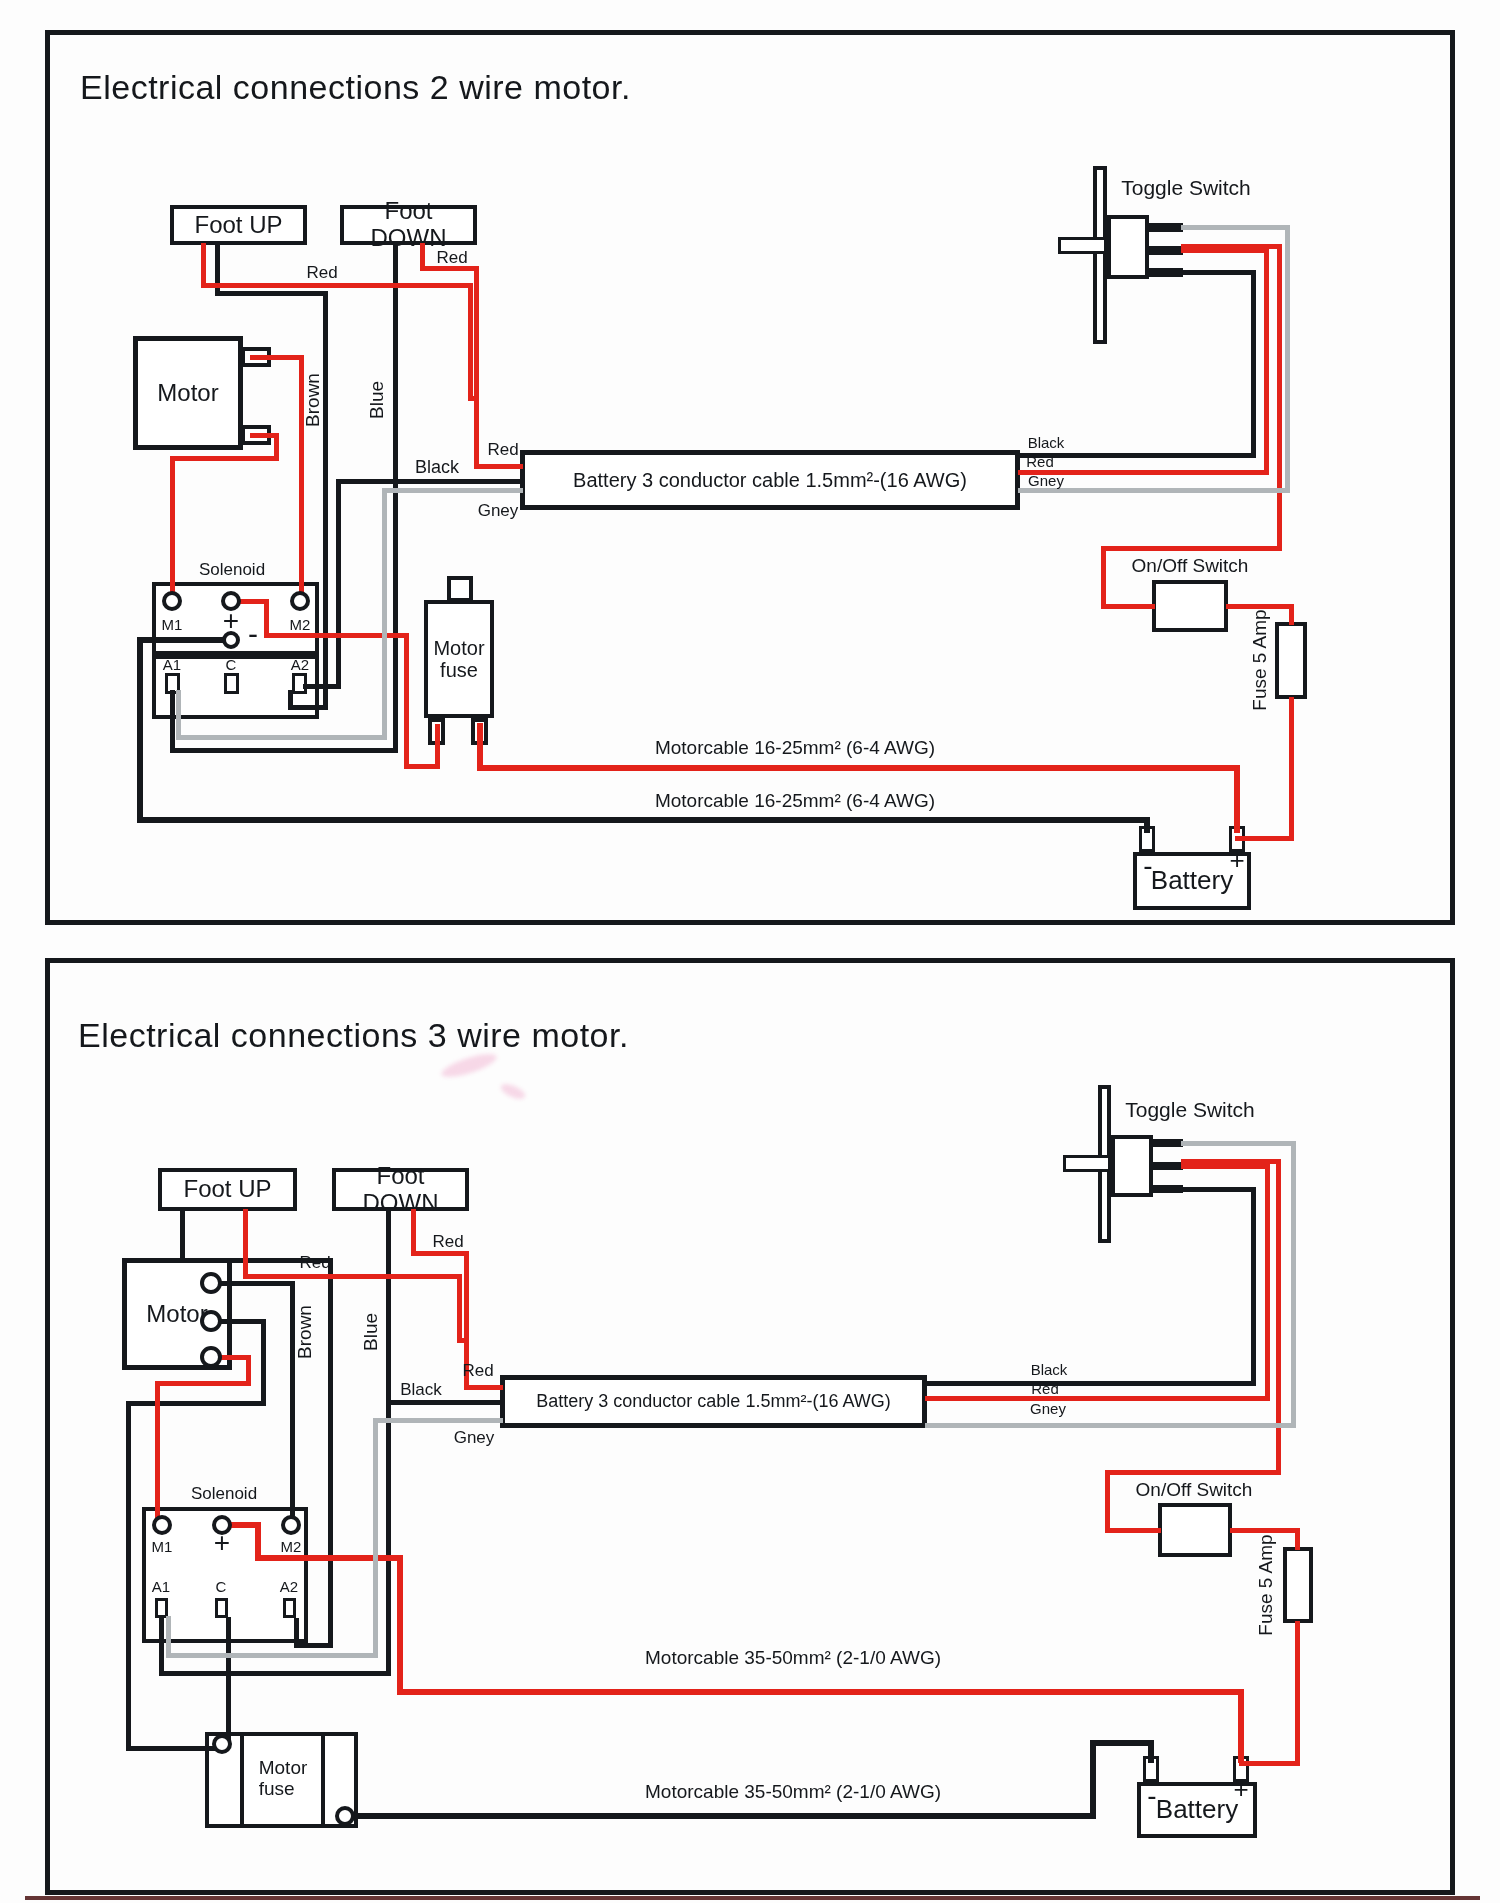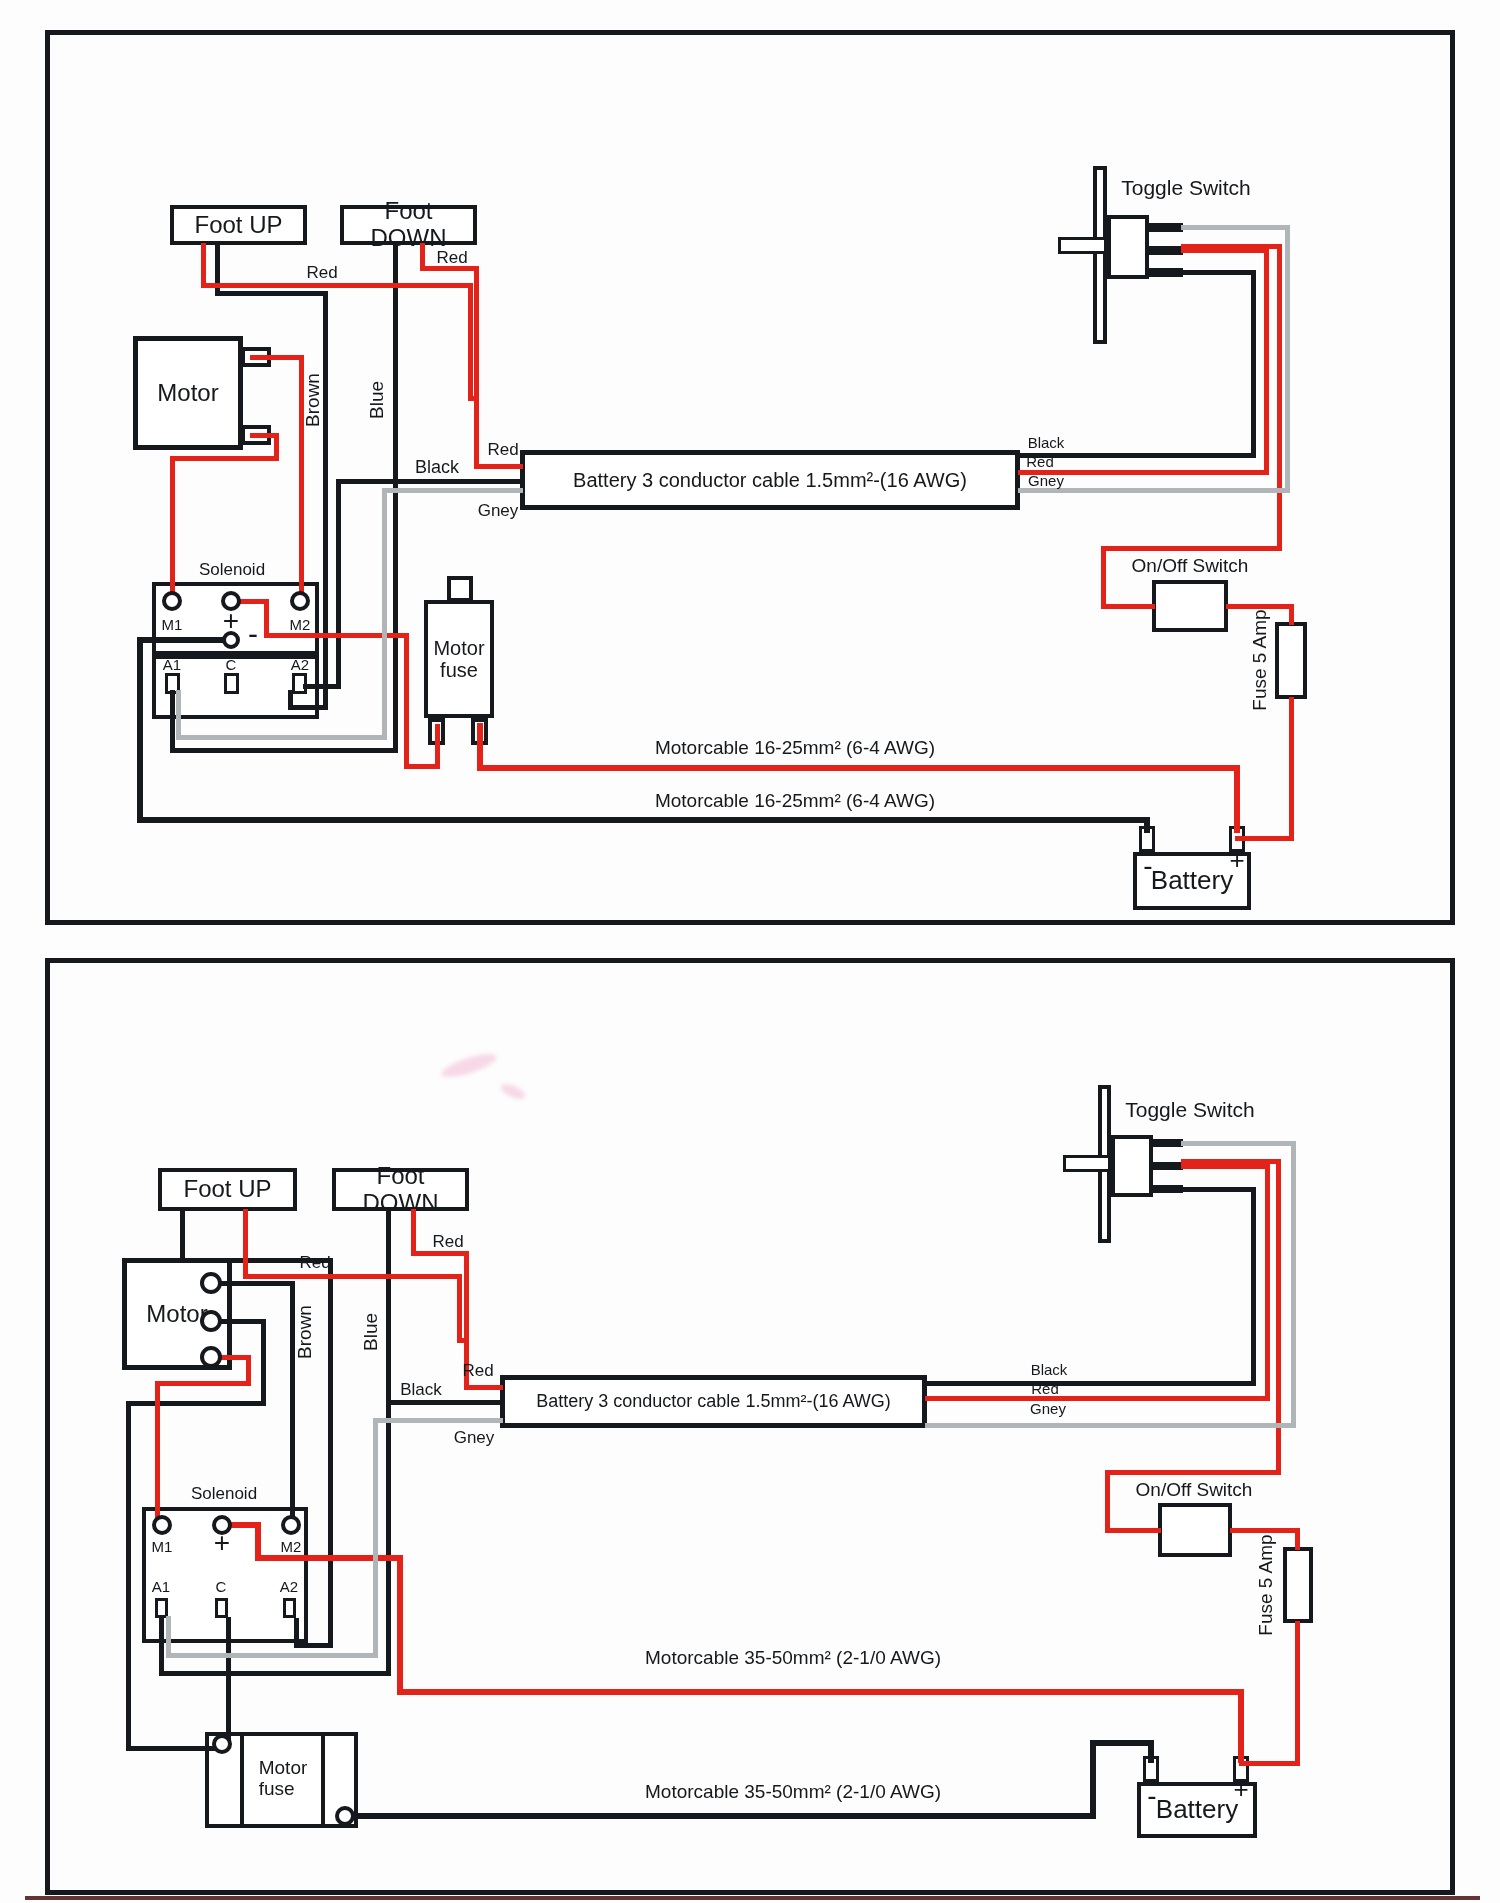--- a/index.html
+++ b/index.html
@@ -18,20 +18,22 @@
   .title{position:absolute;font-size:34px;letter-spacing:.5px;}
   #t1{left:80px;top:68px;}
   #t2{left:78px;top:1016px;}
   .smudge{position:absolute;background:#e87ab0;opacity:.28;border-radius:50%;filter:blur(2px);}
   #scanline{position:absolute;left:25px;top:1896px;width:1455px;height:4px;background:#4a1212;opacity:.85;}
 </style>
 </head>
 <body>
 
 <div id="page">
+  <div id="t1" class="title">Electrical connections 2 wire motor.</div>
+  <div id="t2" class="title">Electrical connections 3 wire motor.</div>
   <div class="smudge" style="left:440px;top:1058px;width:58px;height:15px;transform:rotate(-18deg);"></div>
   <div class="smudge" style="left:500px;top:1086px;width:26px;height:11px;transform:rotate(24deg);"></div>
   <div id="scanline"></div>
 <div class="border" style="left: 45px; top: 30px; width: 1410px; height: 895px;"></div>
     <div class="box" style="left: 170px; top: 205px; width: 137px; height: 40px; border-width: 4px; font-size: 24px;">Foot UP</div>
     <div class="box" style="left: 340px; top: 205px; width: 137px; height: 40px; border-width: 4px; font-size: 24px;">Foot DOWN</div>
     <div class="box" style="left: 133px; top: 336px; width: 110px; height: 114px; border-width: 5px; font-size: 24px;">Motor</div>
     <div class="box" style="left: 241px; top: 347px; width: 30px; height: 20px; border-width: 4px; font-size: 14px;"></div>
     <div class="box" style="left: 241px; top: 425px; width: 30px; height: 20px; border-width: 4px; font-size: 14px;"></div>
     <div class="box" style="left: 152px; top: 582px; width: 167px; height: 73px; border-width: 4px; font-size: 14px;"></div>

